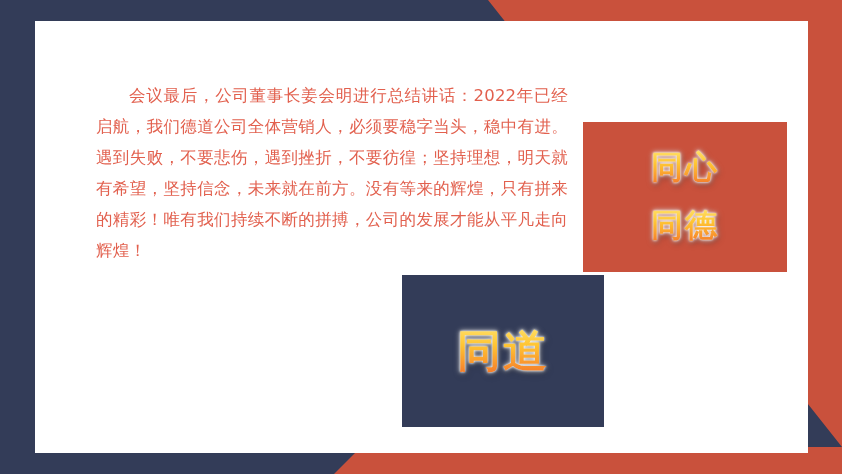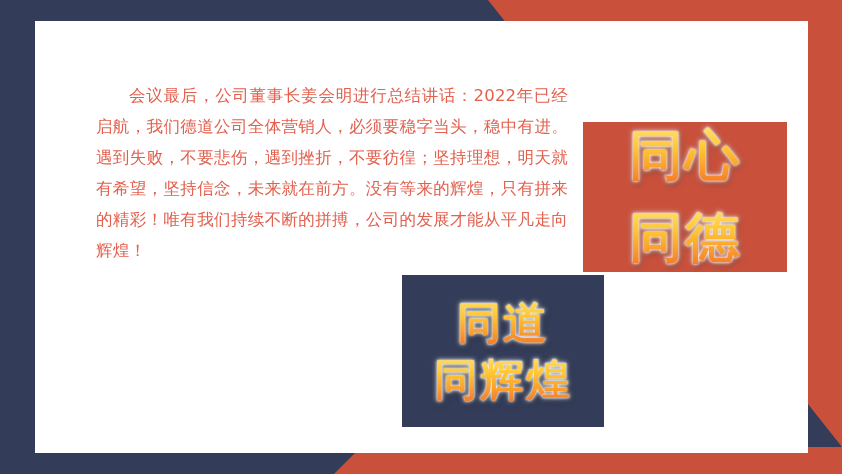--- a/index.html
+++ b/index.html
@@ -91,21 +91,21 @@
     -webkit-background-clip: text;
     background-clip: text;
     -webkit-text-fill-color: transparent;
     text-shadow: none;
     filter:
       drop-shadow(0 0 1.2px #ffffff)
       drop-shadow(0 0 2.5px rgba(255,255,255,0.85))
       drop-shadow(1.5px 2px 2.5px rgba(0,0,0,0.35));
   }
   .box-orange .slogan-line {
-    font-size: 54px;
+    font-size: 32px;
     font-family: Liberation Serif, serif;
   }
   .box-orange .slogan-line.line-2 {
     margin-top: 22px;
     text-align: center;
   }
   .box-navy .slogan-line.line-1 {
     font-size: 44px;
   }
   .box-navy .slogan-line.line-2 {
@@ -125,16 +125,15 @@
 
   <div class="body-text">会议最后，公司董事长姜会明进行总结讲话：2022年已经启航，我们德道公司全体营销人，必须要稳字当头，稳中有进。遇到失败，不要悲伤，遇到挫折，不要彷徨；坚持理想，明天就有希望，坚持信念，未来就在前方。没有等来的辉煌，只有拼来的精彩！唯有我们持续不断的拼搏，公司的发展才能从平凡走向辉煌！</div>
 
   <div class="slogan-box box-orange">
     <div class="slogan-line line-1">同心</div>
     <div class="slogan-line line-2">同德</div>
   </div>
 
   <div class="slogan-box box-navy">
     <div class="slogan-line line-1">同道</div>
-    <div class="slogan-line line-2">同辉煌</div>
   </div>
 
 </div>
 
 </body></html>

